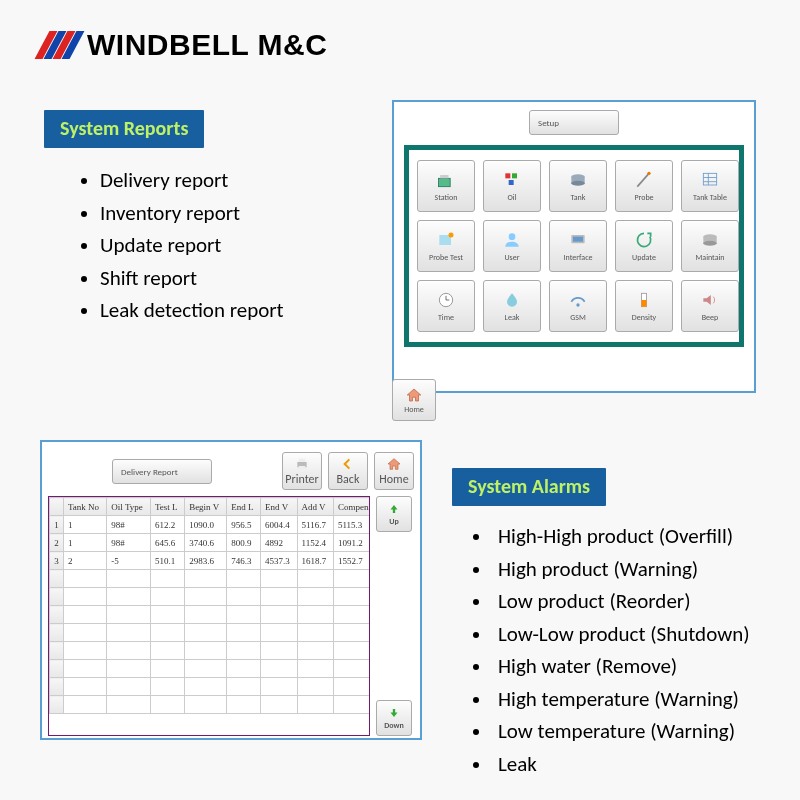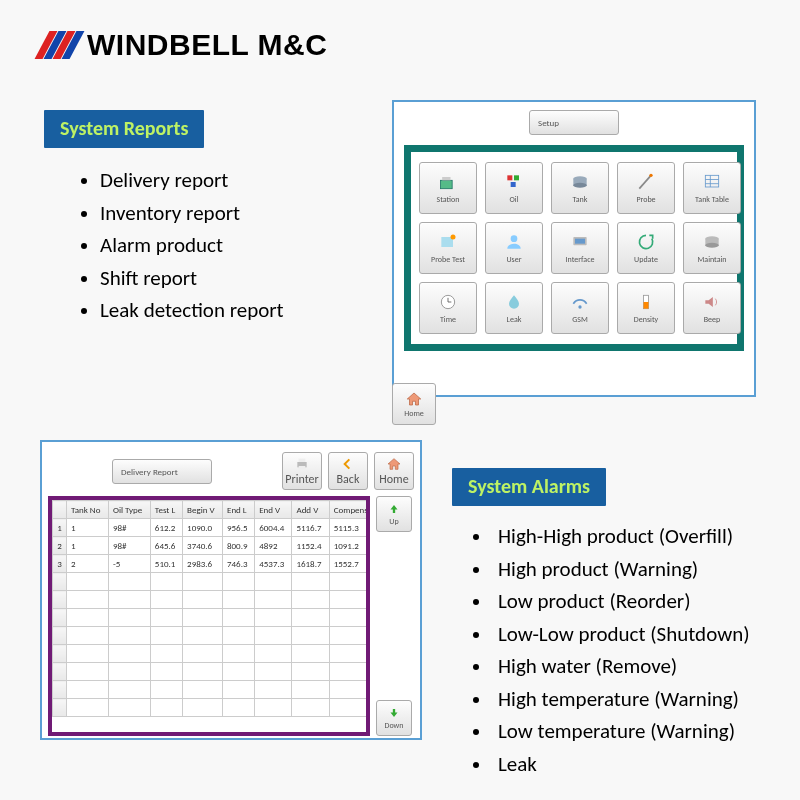--- a/index.html
+++ b/index.html
@@ -79,21 +79,21 @@
   }
   .setup-header {
     text-align: center;
     margin-bottom: 10px;
   }
   .setup-header .btn-rect {
     display: inline-block;
     width: 90px;
   }
   .setup-grid {
-    border: 7px solid #0f766e;
+    border: 5px solid #0f766e;
     padding: 10px 8px;
     display: grid;
     grid-template-columns: repeat(5, 1fr);
     gap: 8px 8px;
     justify-items: center;
   }
   .tile {
     width: 58px;
     height: 52px;
     background: linear-gradient(#fdfdfd,#e1e1e1);
@@ -171,24 +171,25 @@
   .tool-btn svg { width: 18px; height: 16px; }
 
   .report-body {
     position: relative;
     height: 240px;
     display: flex;
     gap: 6px;
   }
   .grid-wrap {
     flex: 1;
-    border: 4px solid #701a75;
+    border: 1px solid #701a75;
     overflow: hidden;
     font-size: 9px;
     color: #333;
+    font-family: Liberation Serif, serif;
   }
   .grid-wrap table {
     border-collapse: collapse;
     width: 110%;
   }
   .grid-wrap th, .grid-wrap td {
     border: 1px solid #ccc;
     padding: 3px 4px;
     white-space: nowrap;
     text-align: left;
@@ -201,20 +202,21 @@
   .grid-wrap td.rownum {
     background: linear-gradient(#f6f6f6,#e8e8e8);
     width: 14px;
     text-align: center;
   }
   .side-btns {
     width: 38px;
     display: flex;
     flex-direction: column;
     justify-content: space-between;
+    font-weight: bold;
   }
   .arrow-btn {
     width: 36px;
     height: 36px;
     background: linear-gradient(#fdfdfd,#e1e1e1);
     border: 1px solid #aaa;
     border-radius: 3px;
     display: flex;
     flex-direction: column;
     align-items: center;
@@ -234,21 +236,21 @@
       <span class="lm-r"></span>
       <span class="lm-b"></span>
   </span>
   <span class="logo-text">WINDBELL M&amp;C</span>
 </div>
 
 <div class="section-title reports-title">System Reports</div>
 <ul class="bullets reports-list">
   <li>Delivery report</li>
   <li>Inventory report</li>
-  <li>Alarm product</li>
+  <li>Update report</li>
   <li>Shift report</li>
   <li>Leak detection report</li>
 </ul>
 
 <div class="setup-panel">
   <div class="setup-header">
     <div class="btn-rect">Setup</div>
   </div>
   <div class="setup-grid">
     <div class="tile">

